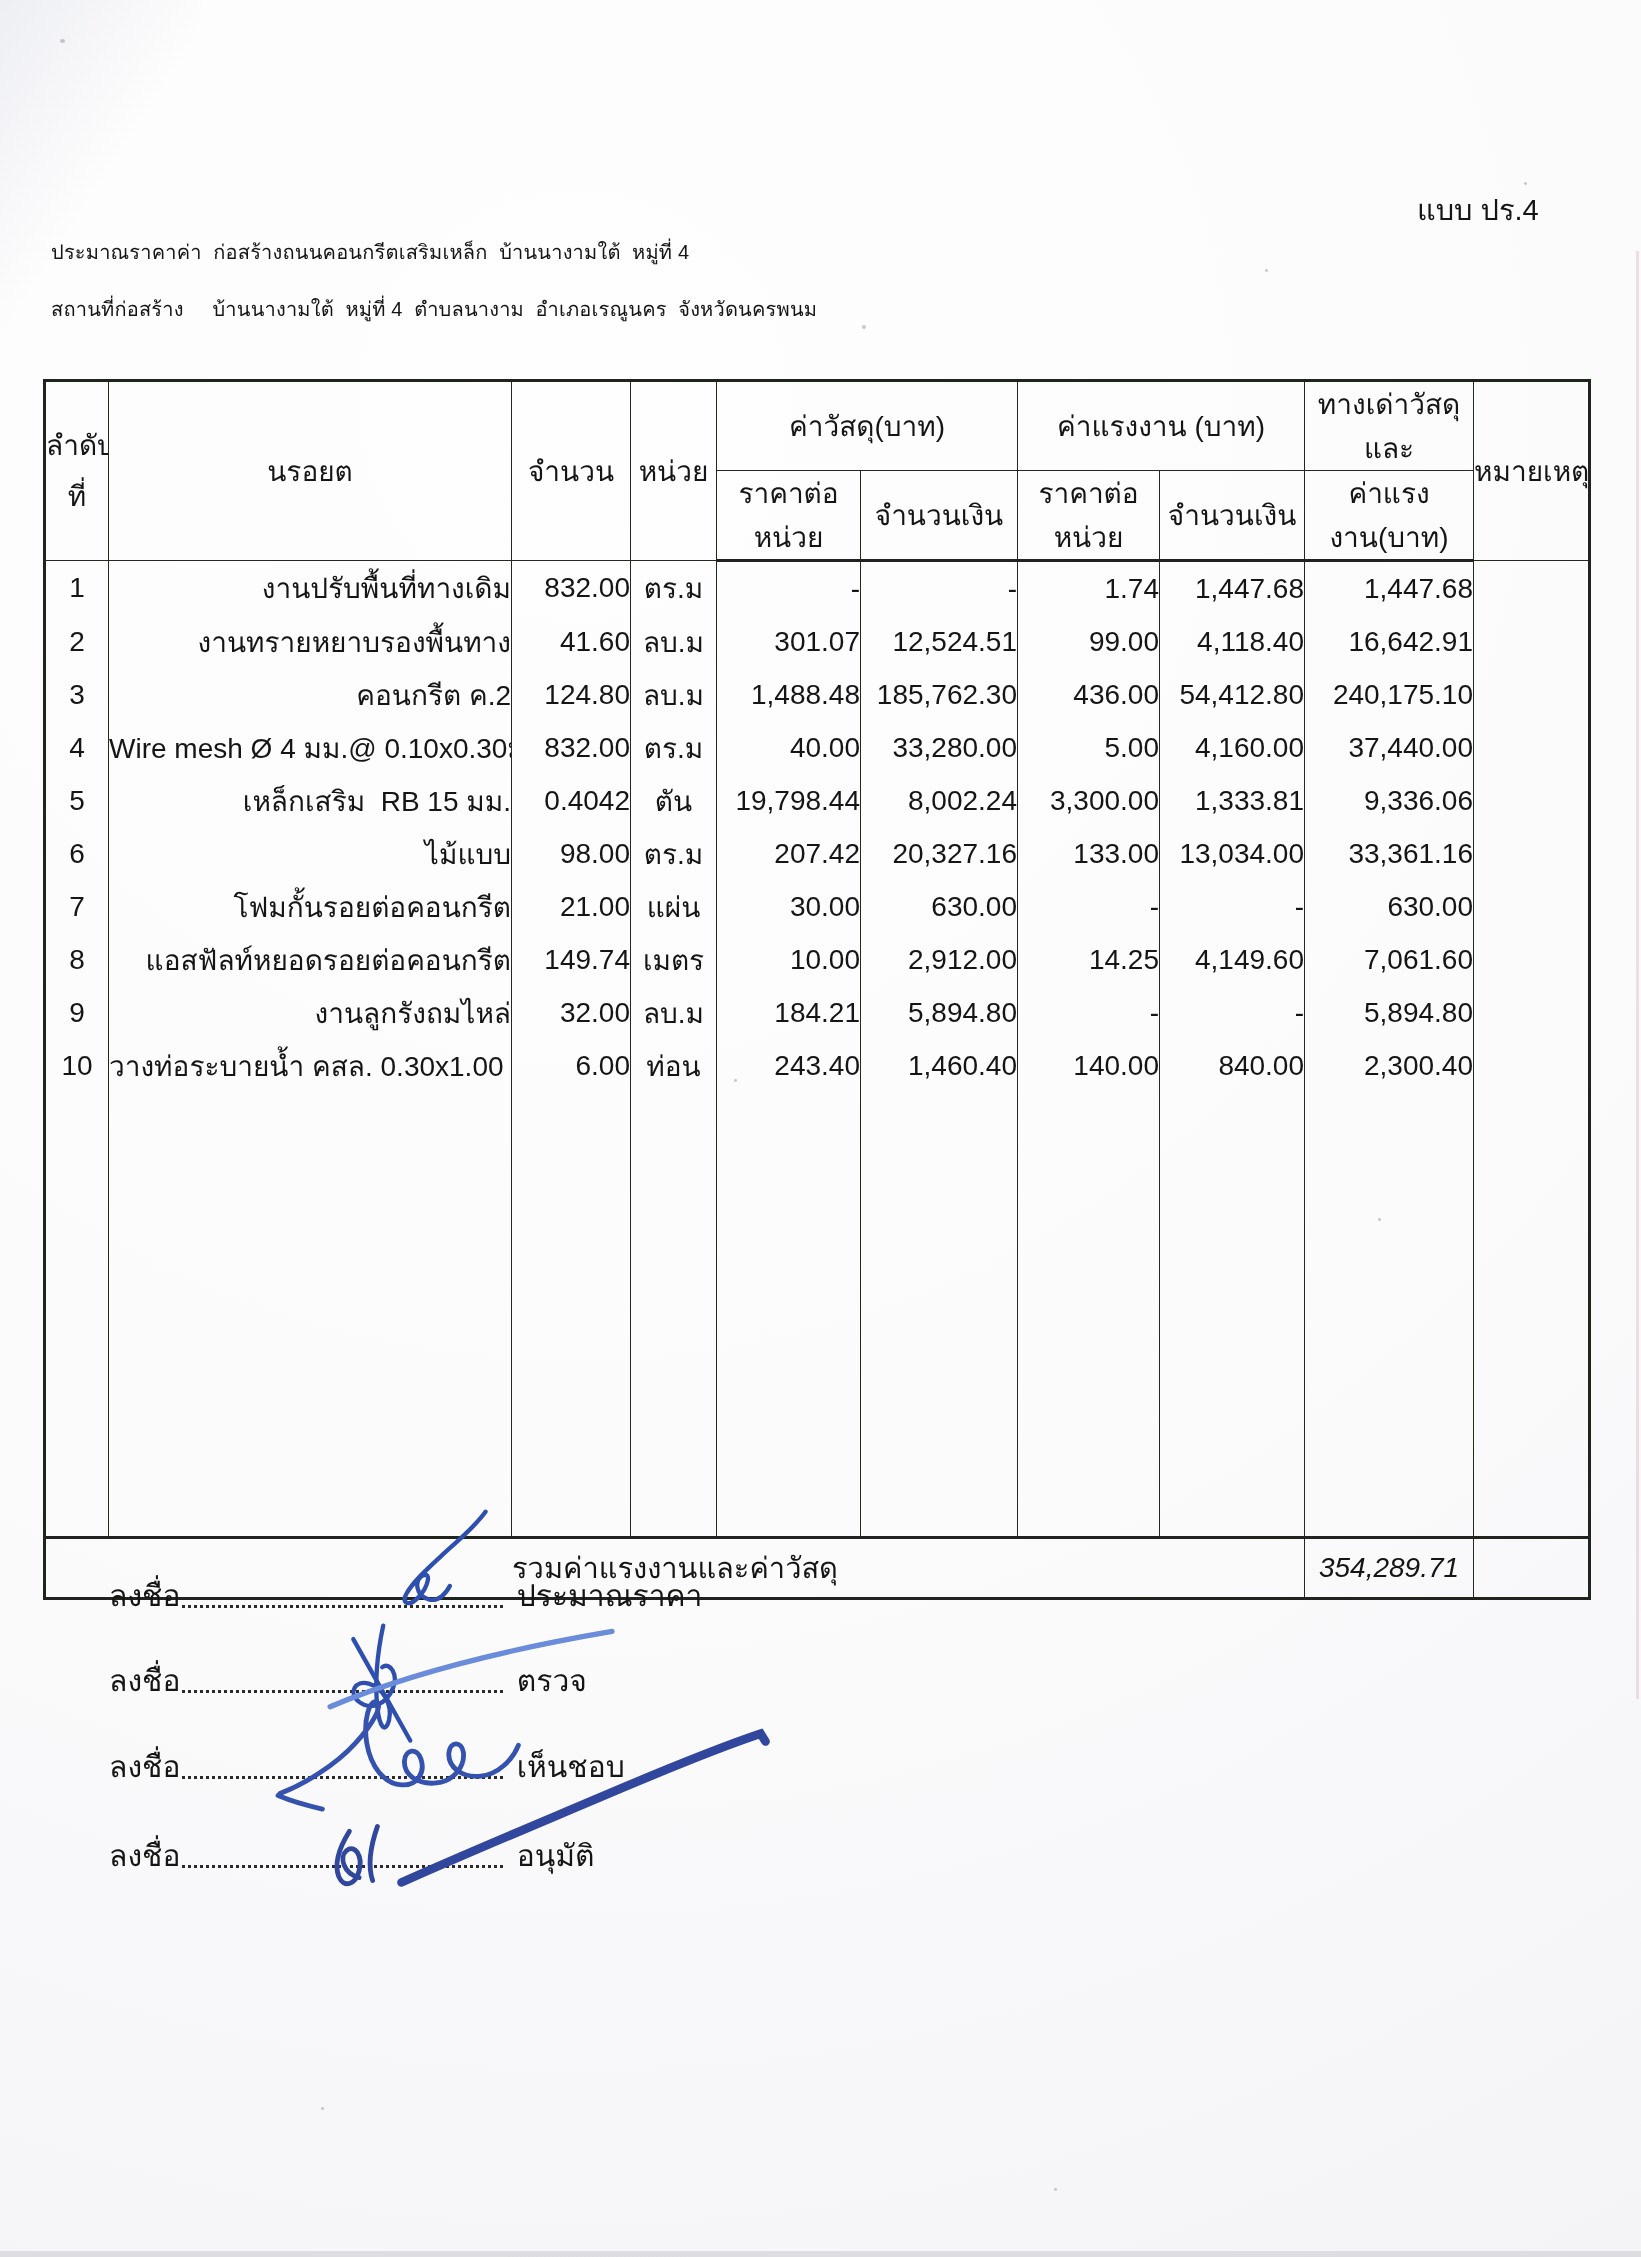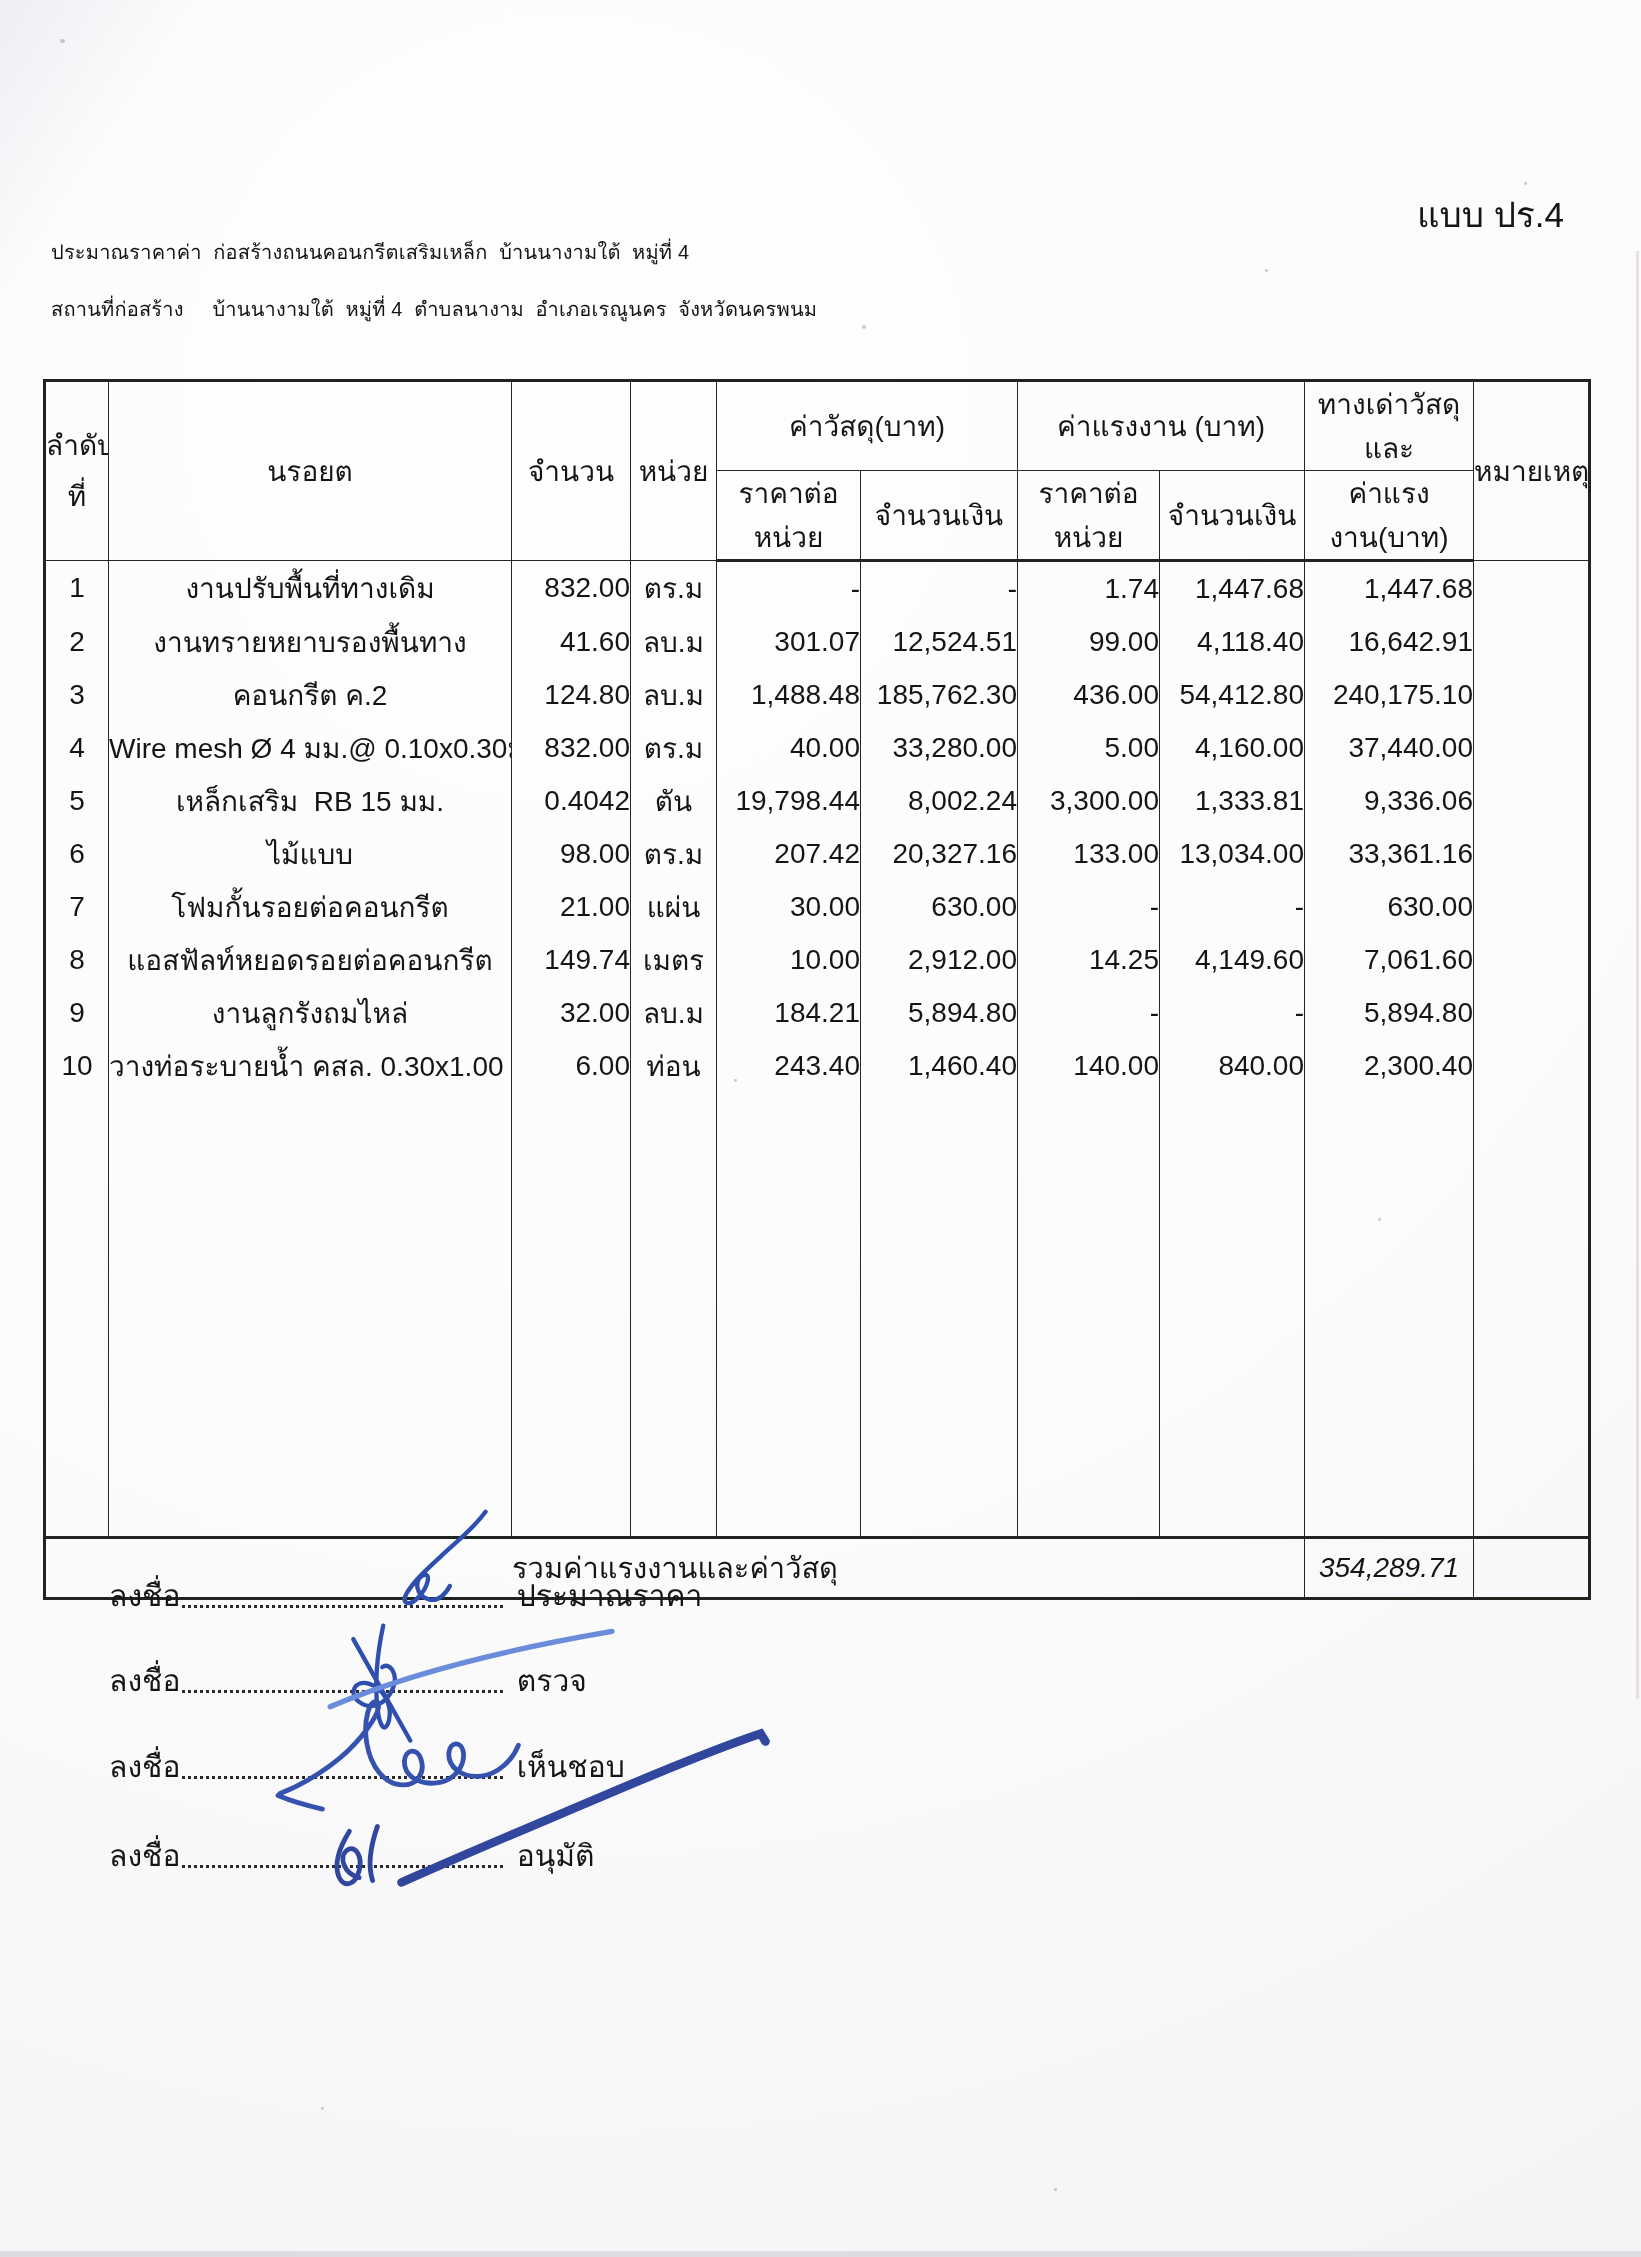--- a/index.html
+++ b/index.html
@@ -25,21 +25,21 @@
     background:rgba(215,170,180,.35);pointer-events:none;
   }
   .bottom-shadow{
     position:absolute;left:0;bottom:0;width:100%;height:5.8px;
     background:rgba(150,150,160,.25);pointer-events:none;
   }
   .speck{position:absolute;border-radius:50%;background:#8a8a8a;opacity:.45;pointer-events:none;}
 
   .form-code{
     position:absolute;left:1417px;top:187px;
-    font-size:35px;white-space:pre;
+    font-size:29px;white-space:pre;
   }
   .title{
     position:absolute;left:51px;
     font-size:20px;white-space:pre;letter-spacing:0.2px;
   }
   .title-1{top:236px;}
   .title-2{top:293px;}
 
   table.cost{
     position:absolute;left:43px;top:379px;
@@ -62,21 +62,21 @@
   th.no-cell div{line-height:1.25;}
   th.no-cell .no-top{margin-bottom:15.4px;}
   th.total-top{border-bottom:1.9px solid #24281f;}
   
   table.cost td{
     border-left:1.9px solid #24281f;border-right:1.9px solid #24281f;
     border-top:none;border-bottom:none;
     height:53px;vertical-align:middle;
   }
   td.c-no{text-align:center;}
-  td.c-item{text-align:center;padding-left:9.7px;white-space:pre;}
+  td.c-item{text-align:right;padding-left:9.7px;white-space:pre;}
   td.c-qty{text-align:right;padding-right:17.4px;}
   td.c-unit{text-align:center;}
   td.c-num{text-align:right;padding-right:15.4px;}
   tr.filler td{height:444px;}
   tr.summary td{
     border-top:3.9px solid #20241f;height:58px;
   }
   td.sum-label{text-align:center;font-size:29px;}
   td.sum-total{text-align:center;font-style:italic;}
 

